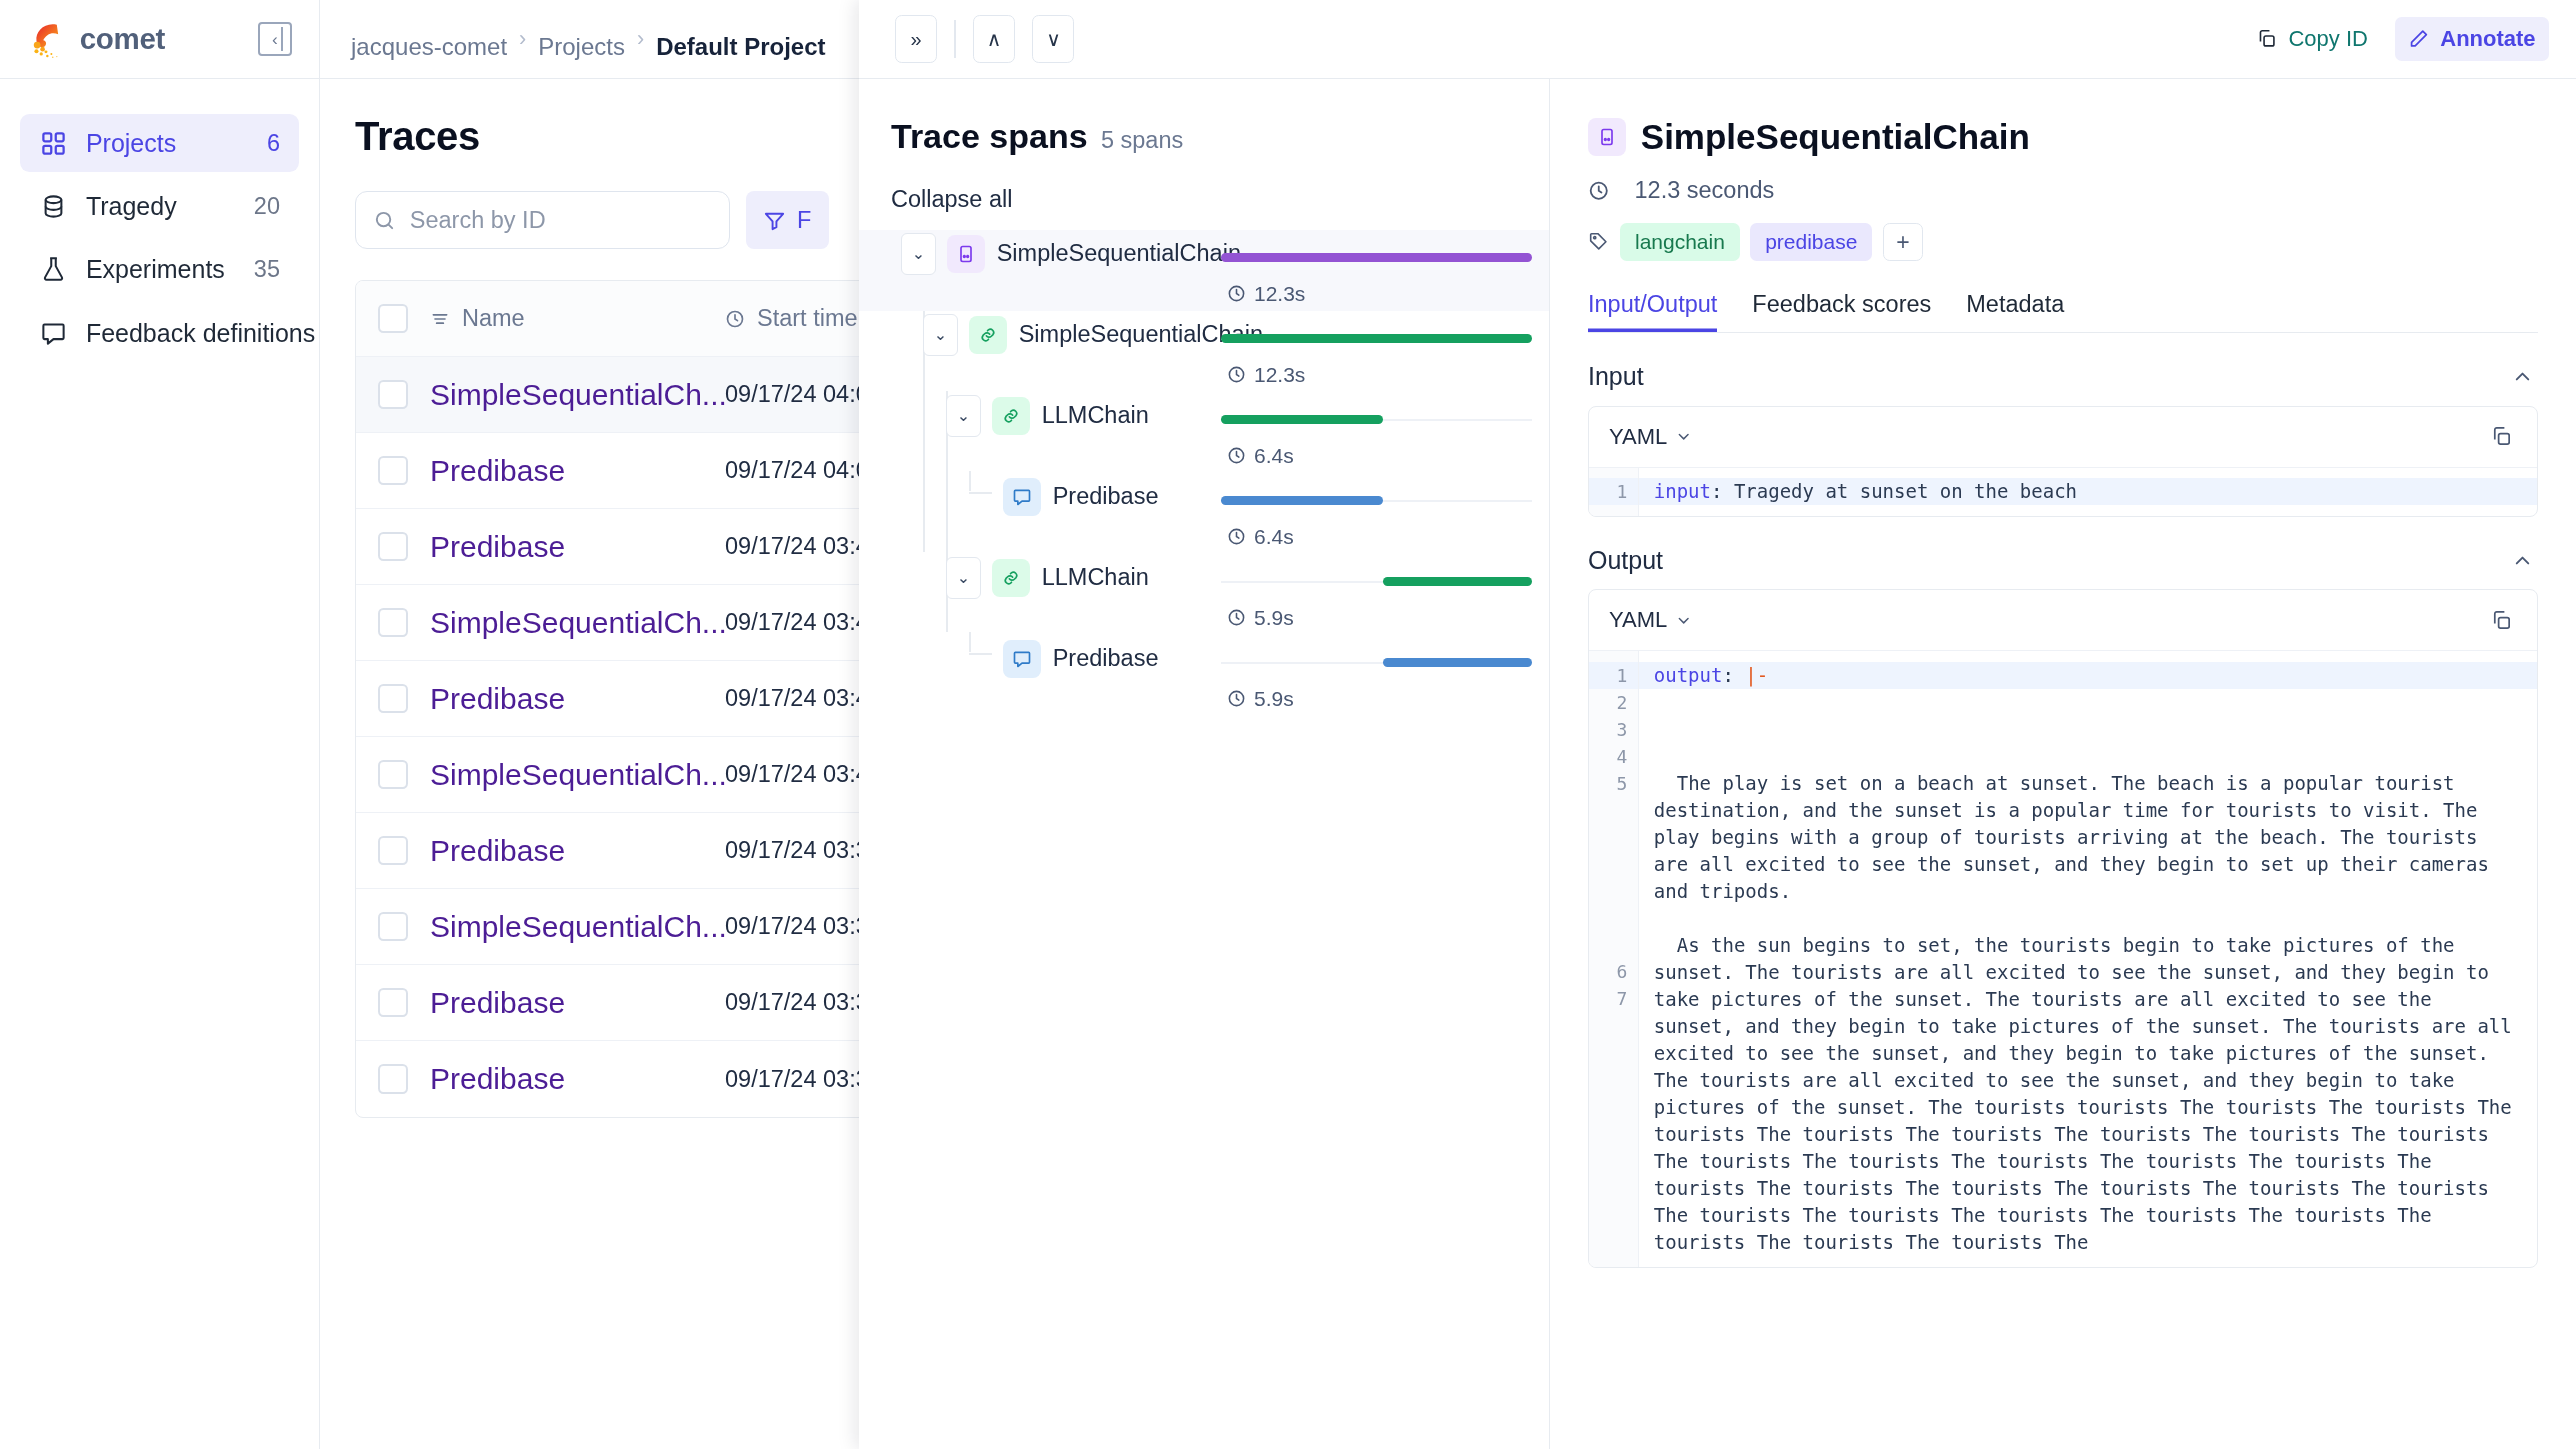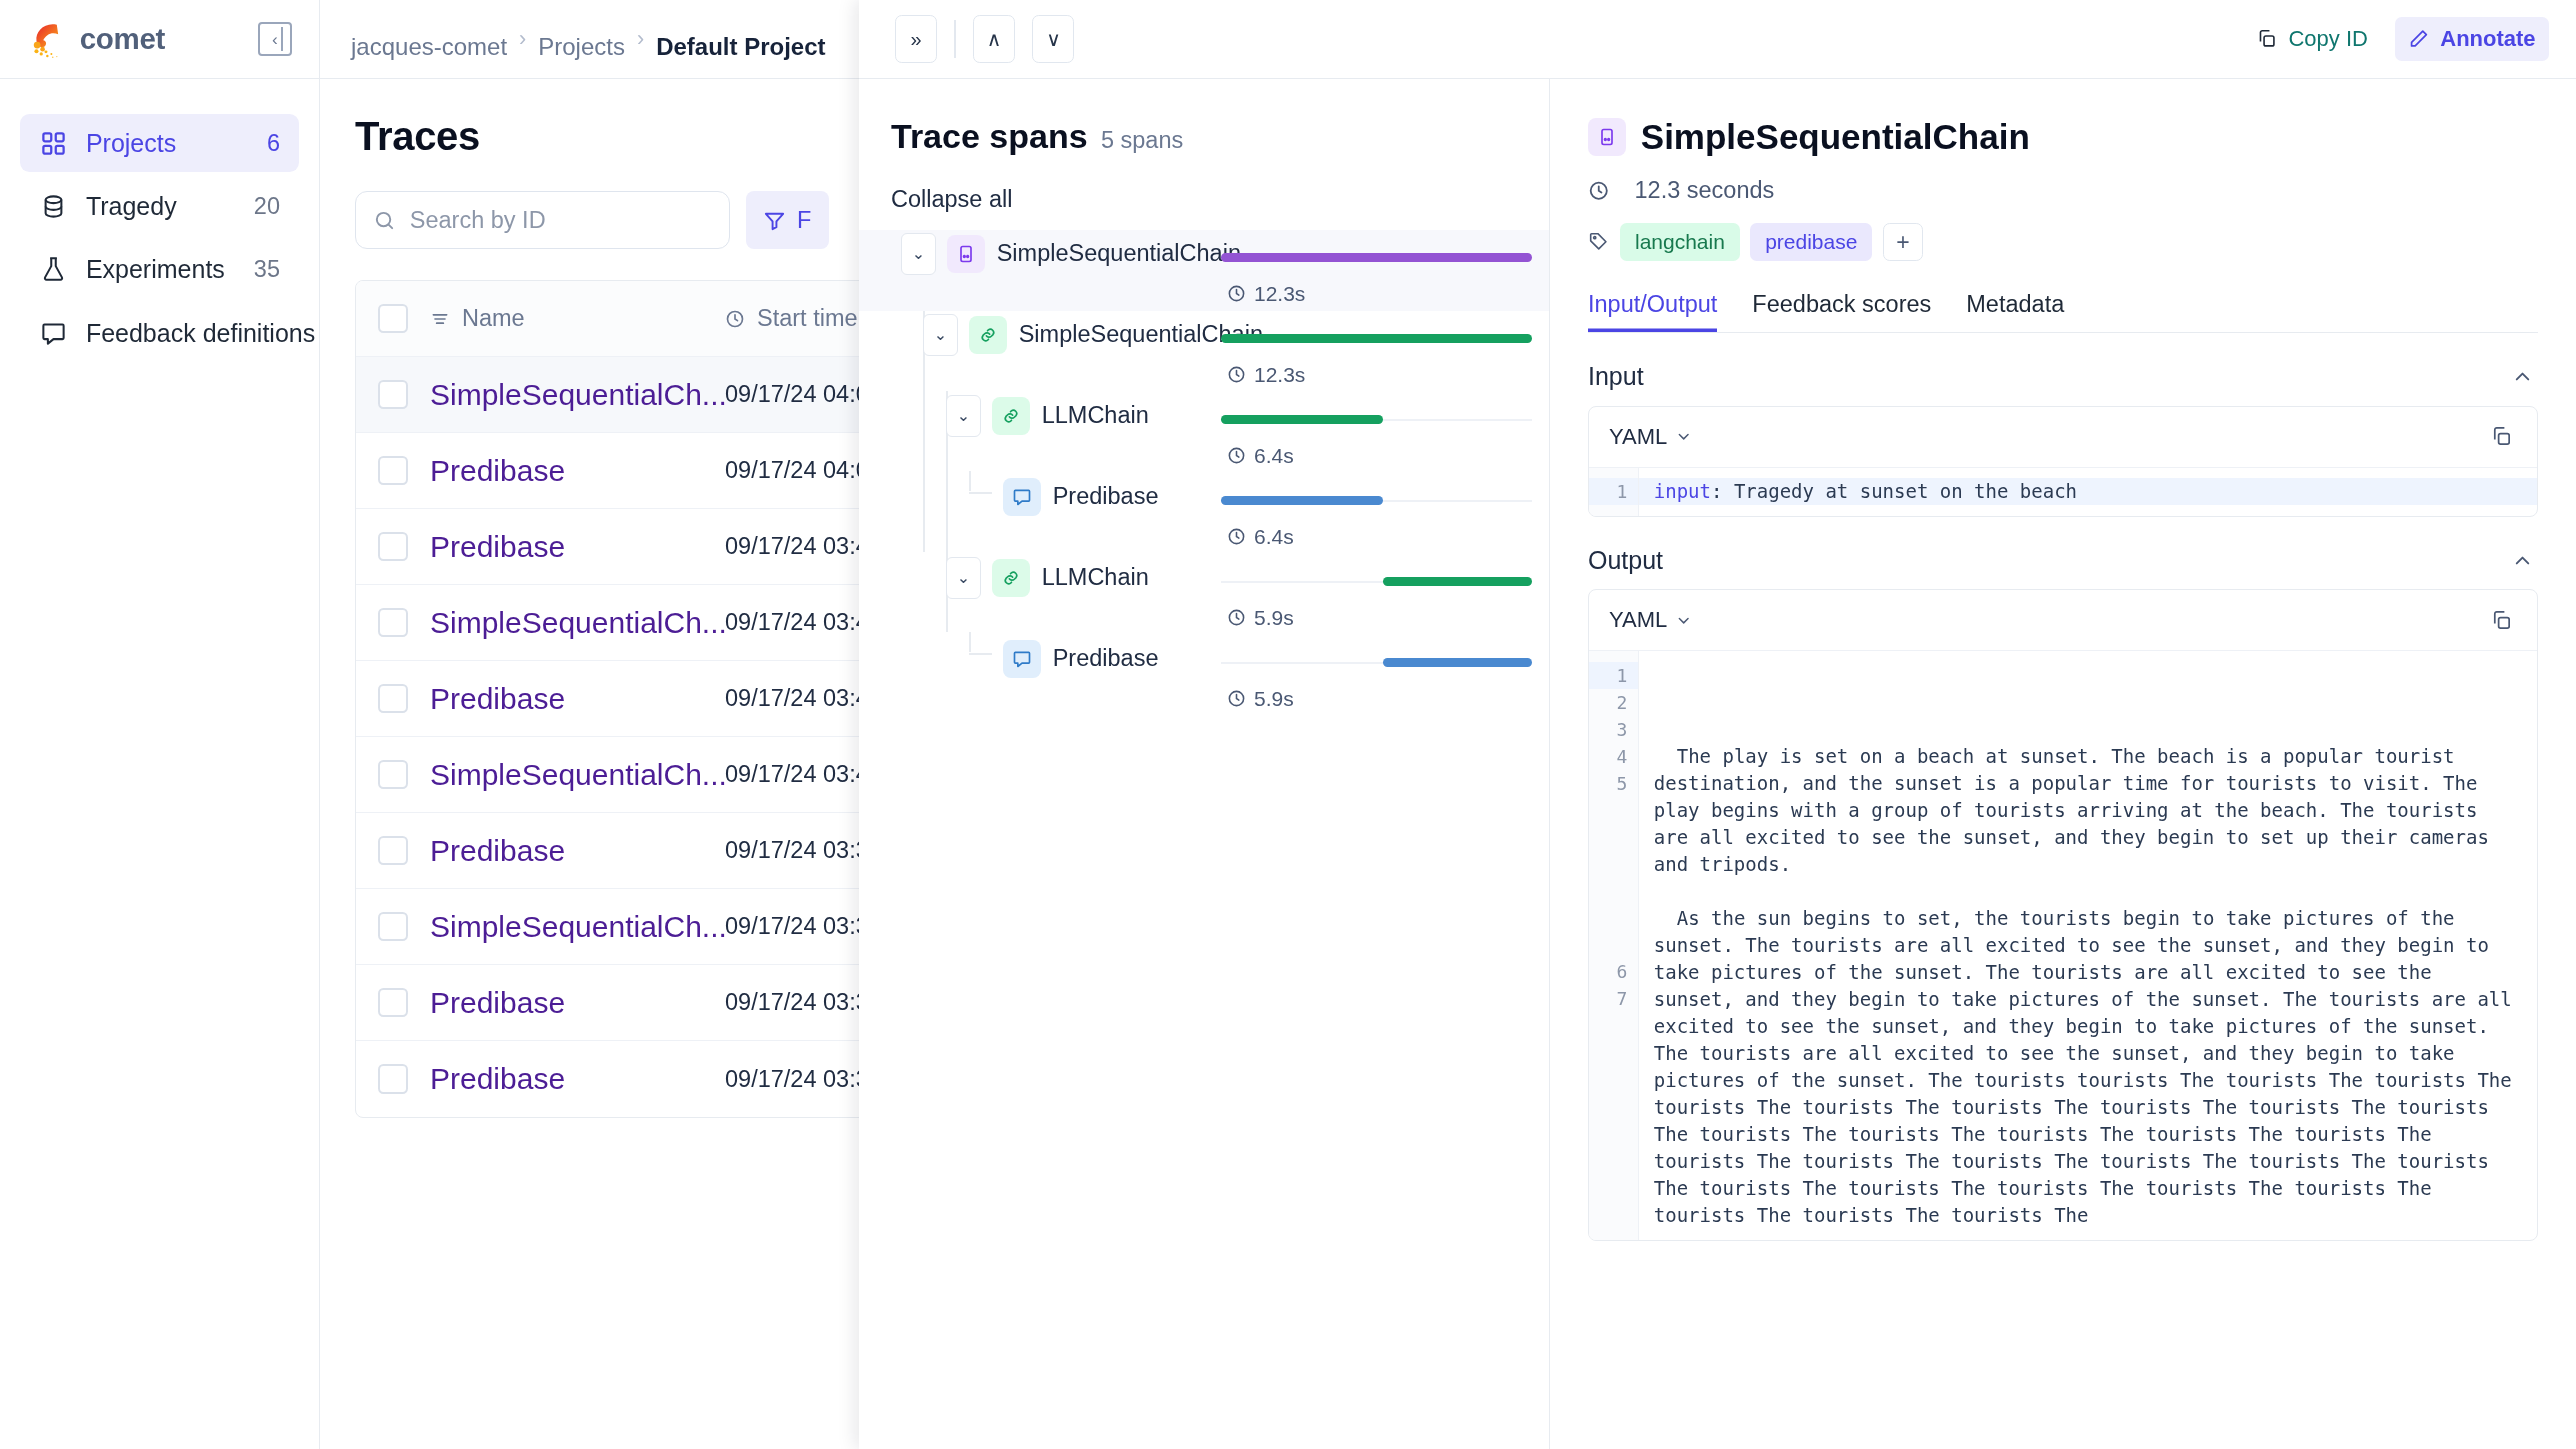--- a/index.html
+++ b/index.html
@@ -746,20 +746,21 @@
                 <div class="gutter">
                   <div class="gl hl">1</div>
                   <div class="gl">2</div>
                   <div class="gl">3</div>
                   <div class="gl">4</div>
                   <div class="gl">5</div>
                   <div class="gl" style="margin-top:161px;">6</div>
                   <div class="gl">7</div>
                 </div>
                 <div class="code-lines">
+                  <div class="cl hl"><span class="k-key">output</span>: <span class="k-blk">|-</span></div>
                   <div class="cl">&nbsp;</div>
                   <div class="cl">&nbsp;</div>
                   <div class="cl">&nbsp;</div>
                   <div class="cl">  The play is set on a beach at sunset. The beach is a popular tourist destination, and the sunset is a popular time for tourists to visit. The play begins with a group of tourists arriving at the beach. The tourists are all excited to see the sunset, and they begin to set up their cameras and tripods.</div>
                   <div class="cl">&nbsp;</div>
                   <div class="cl">  As the sun begins to set, the tourists begin to take pictures of the sunset. The tourists are all excited to see the sunset, and they begin to take pictures of the sunset. The tourists are all excited to see the sunset, and they begin to take pictures of the sunset. The tourists are all excited to see the sunset, and they begin to take pictures of the sunset. The tourists are all excited to see the sunset, and they begin to take pictures of the sunset. The tourists tourists The tourists The tourists The tourists The tourists The tourists The tourists The tourists The tourists The tourists The tourists The tourists The tourists The tourists The tourists The tourists The tourists The tourists The tourists The tourists The tourists The tourists The tourists The tourists The tourists The tourists The tourists The tourists The</div>
                 </div>
               </div>
             </div>
           </div>

